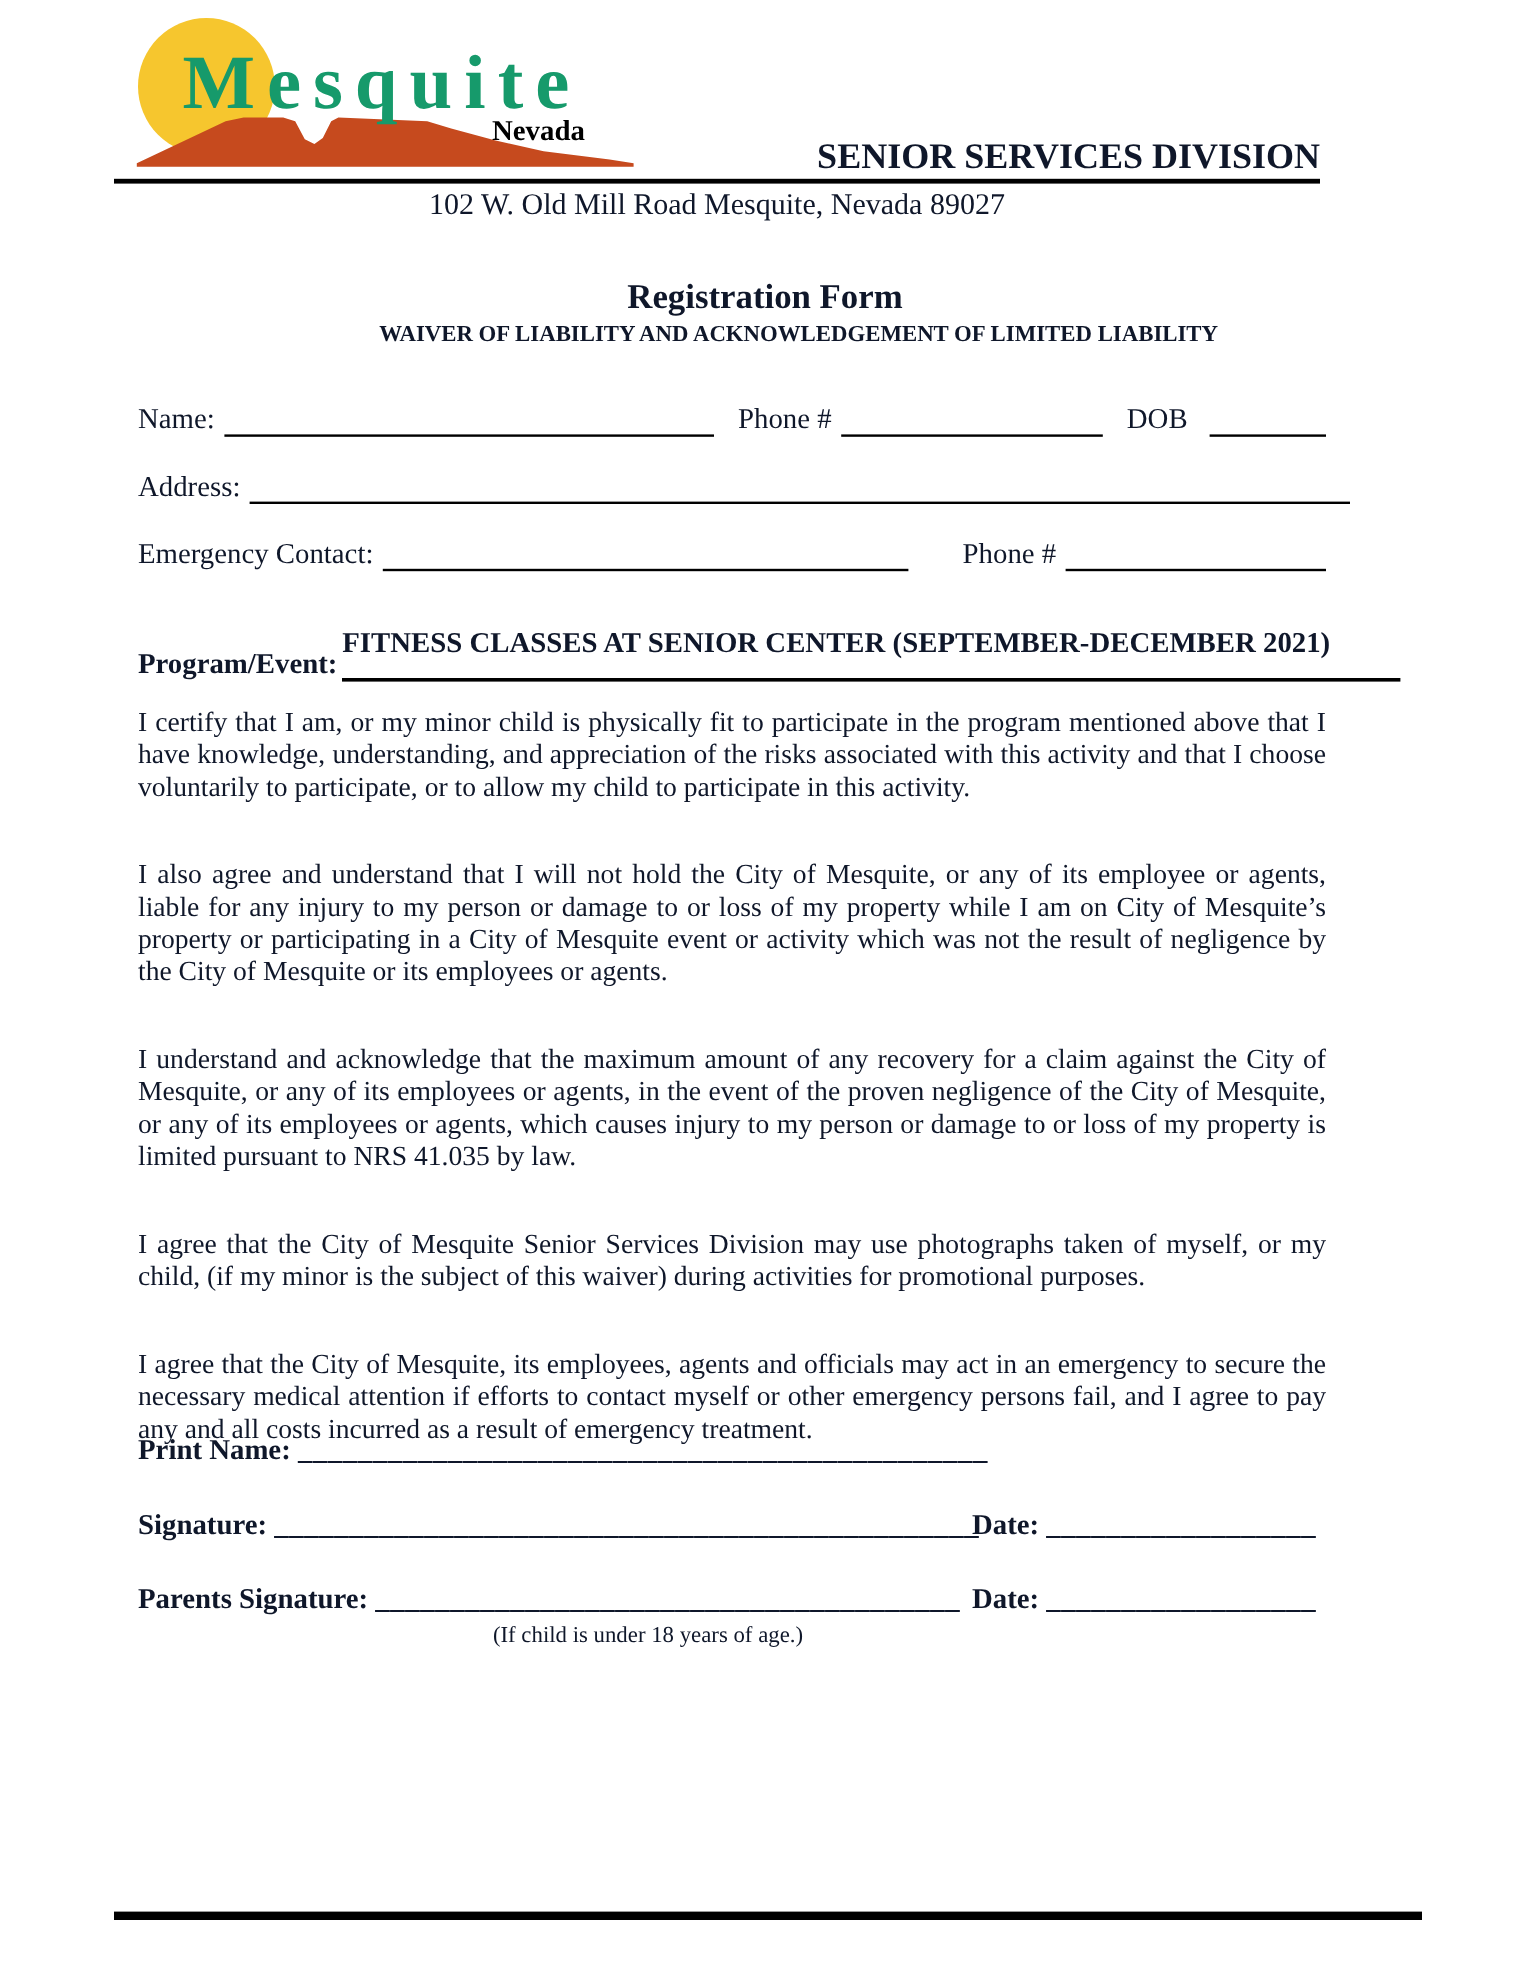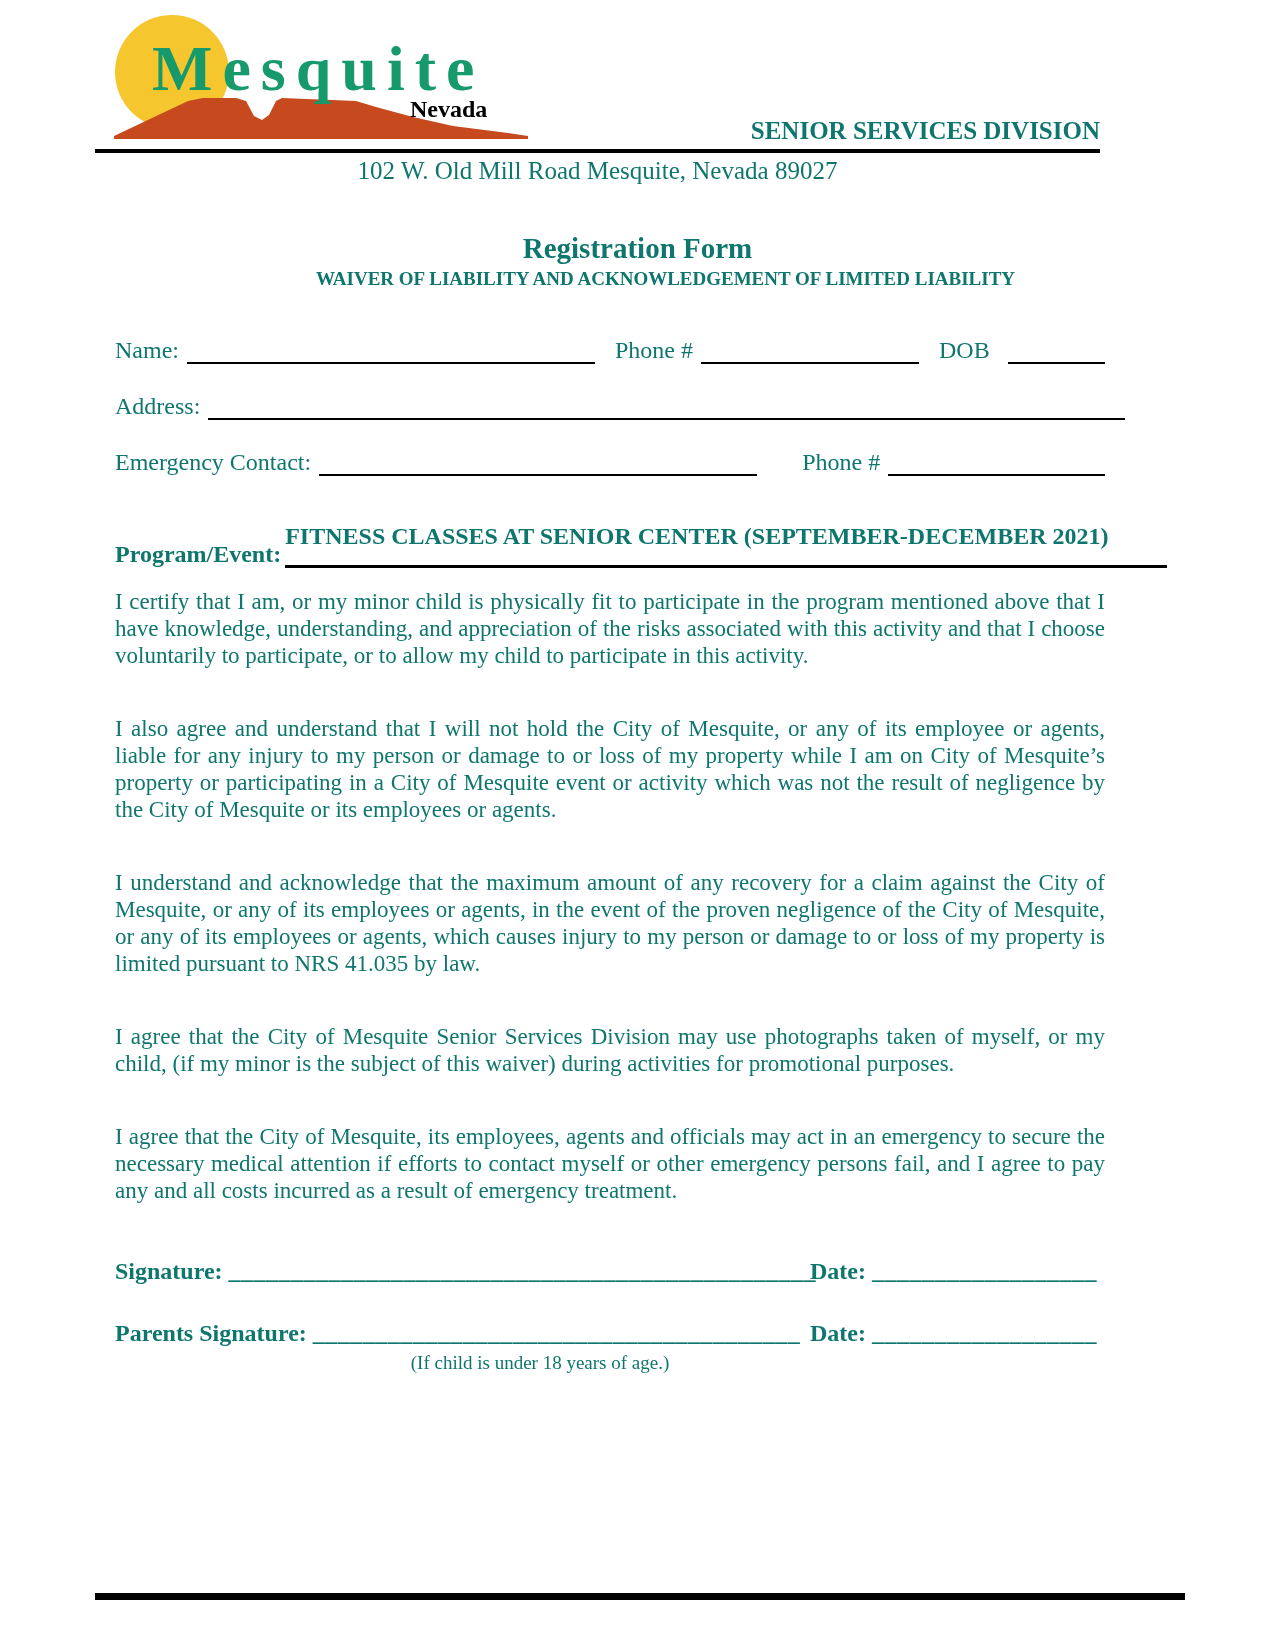--- a/index.html
+++ b/index.html
@@ -2,33 +2,33 @@
 <html><head>
 <meta charset="utf-8">
 <style>
   html, body { margin: 0; padding: 0; background: #ffffff; }
   .page {
     position: relative;
     width: 1275px;
     height: 1650px;
     background: #ffffff;
     font-family: "Liberation Serif", serif;
-    color: #0f766e;
+    color: #0f172a;
     overflow: hidden;
   }
 
   
   .logo { position: absolute; left: 108px; top: 14px; width: 430px; height: 138px; }
 
   
   .header-right {
     position: absolute; left: 95px; top: 116px; width: 1005px;
   }
   .division-title {
-    text-align: right; font-weight: bold; font-size: 25px; line-height: 30px;
+    text-align: right; font-weight: bold; font-size: 30px; line-height: 30px;
     padding-bottom: 3px; border-bottom: 4px solid #000;
   }
   .division-address {
     text-align: center; font-size: 25px; line-height: 30px; padding-top: 3px;
   }
 
   
   .form-title {
     position: absolute; top: 232px; left: 0; width: 100%;
     text-align: center; font-weight: bold; font-size: 29px;
@@ -139,20 +139,24 @@
   </div>
 
   <div class="paragraphs">
     <p>I certify that I am, or my minor child is physically fit to participate in the program mentioned above that I have knowledge, understanding, and appreciation of the risks associated with this activity and that I choose voluntarily to participate, or to allow my child to participate in this activity.</p>
     <p>I also agree and understand that I will not hold the City of Mesquite, or any of its employee or agents, liable for any injury to my person or damage to or loss of my property while I am on City of Mesquite’s property or participating in a City of Mesquite event or activity which was not the result of negligence by the City of Mesquite or its employees or agents.</p>
     <p>I understand and acknowledge that the maximum amount of any recovery for a claim against the City of Mesquite, or any of its employees or agents, in the event of the proven negligence of the City of Mesquite, or any of its employees or agents, which causes injury to my person or damage to or loss of my property is limited pursuant to NRS 41.035 by law.</p>
     <p>I agree that the City of Mesquite Senior Services Division may use photographs taken of myself, or my child, (if my minor is the subject of this waiver) during activities for promotional purposes.</p>
     <p>I agree that the City of Mesquite, its employees, agents and officials may act in an emergency to secure the necessary medical attention if efforts to contact myself or other emergency persons fail, and I agree to pay any and all costs incurred as a result of emergency treatment.</p>
   </div>
 
+  <div class="sig-row row-print">
+    <span>Print Name:</span>
+    <span class="sig-line">______________________________________________</span>
+  </div>
 
   <div class="sig-row row-sign">
     <span>Signature:</span>
     <span class="sig-line">_______________________________________________</span>
     <span class="date-group">
       <span>Date:</span>
       <span class="sig-line">__________________</span>
     </span>
   </div>
 

